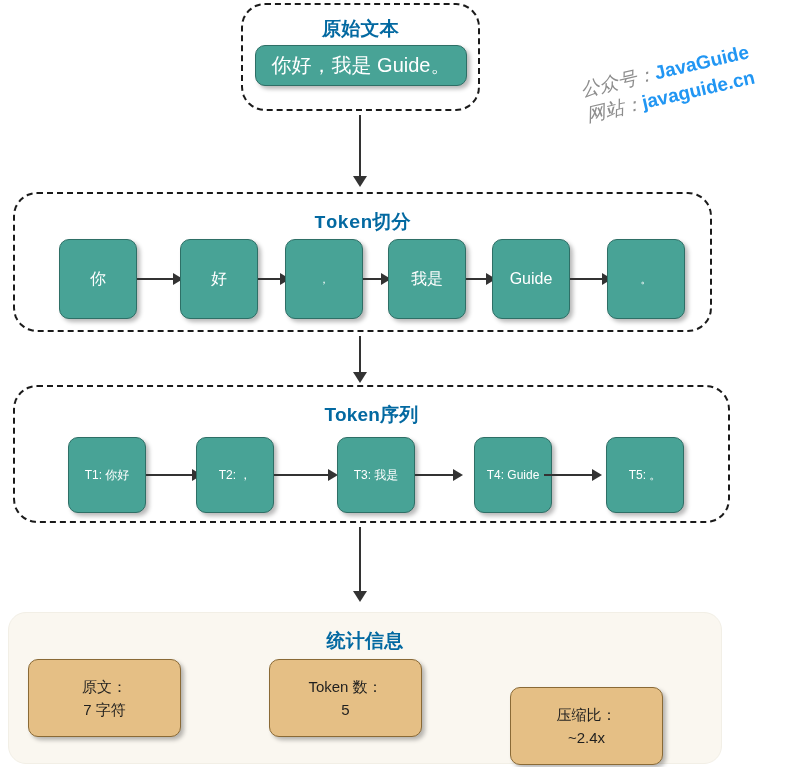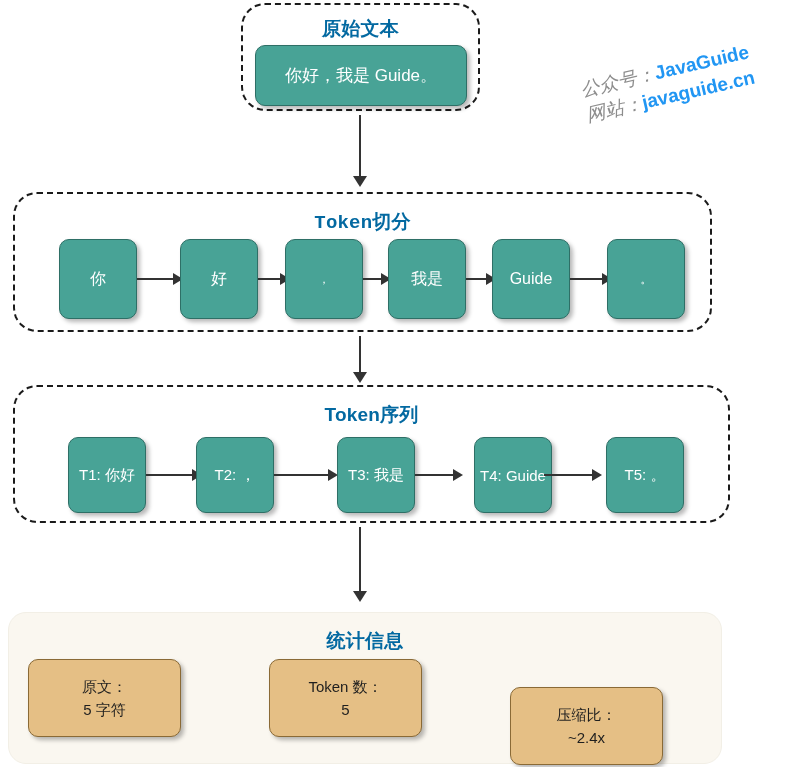--- a/index.html
+++ b/index.html
@@ -73,34 +73,34 @@
   #grp-split      { left: 13px;  top: 192px; width: 699px; height: 140px; font-family: Liberation Mono, monospace; }
   #grp-sequence   { left: 13px;  top: 385px; width: 717px; height: 138px; }
   #grp-stats      { left: 8px;   top: 612px; width: 714px; height: 152px; }
 
   #title-raw      { top: 11px; }
   #title-split    { top: 15px; }
   #title-seq      { top: 15px; }
   #title-stats    { top: 15px; }
 
   #raw-text-box {
-    left: 255px; top: 45px; width: 212px; height: 61px;
-    font-size: 17px;
+    left: 255px; top: 45px; width: 212px; height: 41px;
+    font-size: 20px;
   }
 
   .tok-box {
     width: 78px; height: 80px;
     font-size: 16px;
     top: 239px;
   }
   .tok-box.punct { font-size: 11px; }
 
   .seq-box {
     width: 78px; height: 76px;
-    font-size: 15px;
+    font-size: 12px;
     top: 437px;
   }
 
   .stat-box {
     width: 153px; height: 78px;
     top: 659px;
     font-size: 15px;
     line-height: 1.55;
   }
 
@@ -228,21 +228,21 @@
 </div>
 
 <div class="v-arrow" style="left:359px; top:527px; height:66px;"></div>
 
 <div class="solid-group" id="grp-stats">
   <div class="group-title" id="title-stats">统计信息</div>
 </div>
 
 <div class="node orange-box stat-box" style="left:28px;">
   <span>原文：</span>
-  <span>5 字符</span>
+  <span>7 字符</span>
 </div>
 
 <div class="node orange-box stat-box" style="left:269px;">
   <span>Token 数：</span>
   <span>5</span>
 </div>
 
 <div class="node orange-box stat-box" style="left:510px;margin-top:28px;">
   <span>压缩比：</span>
   <span>~2.4x</span>

